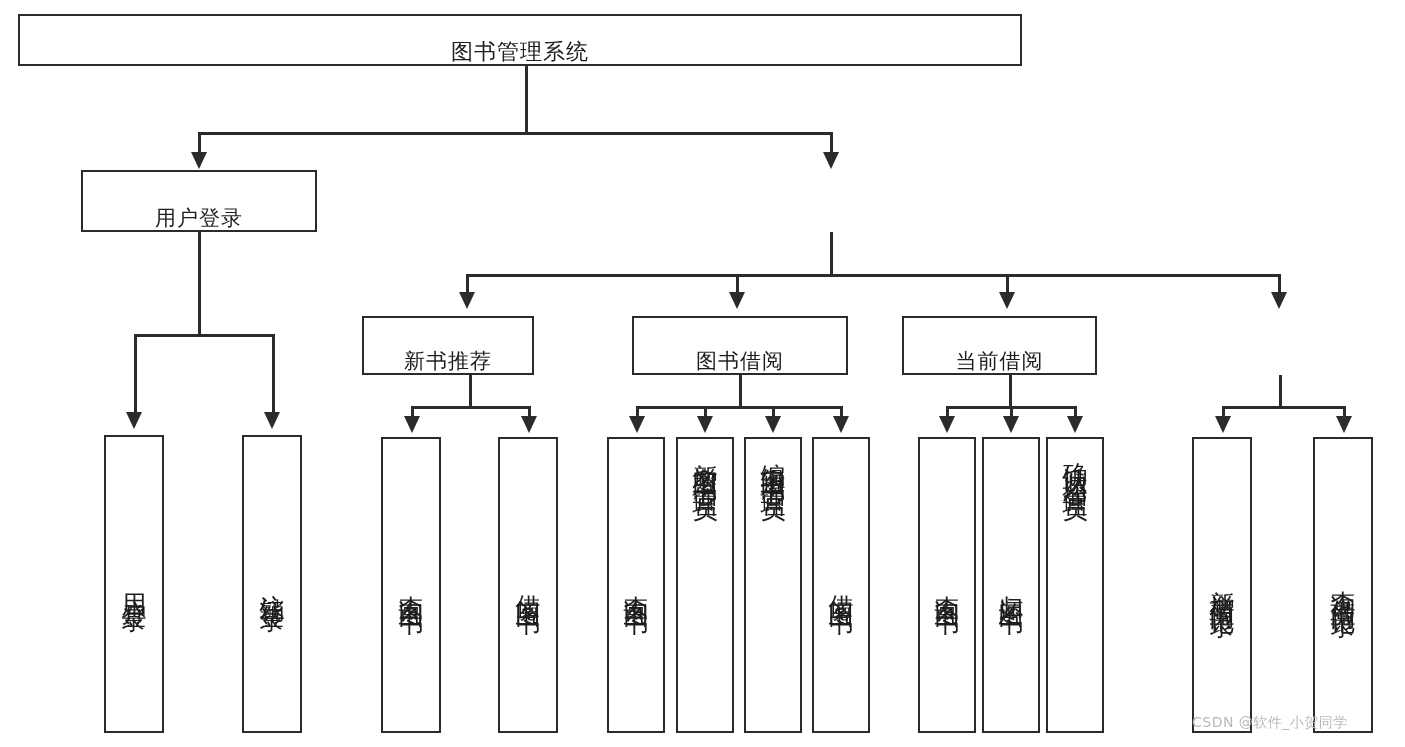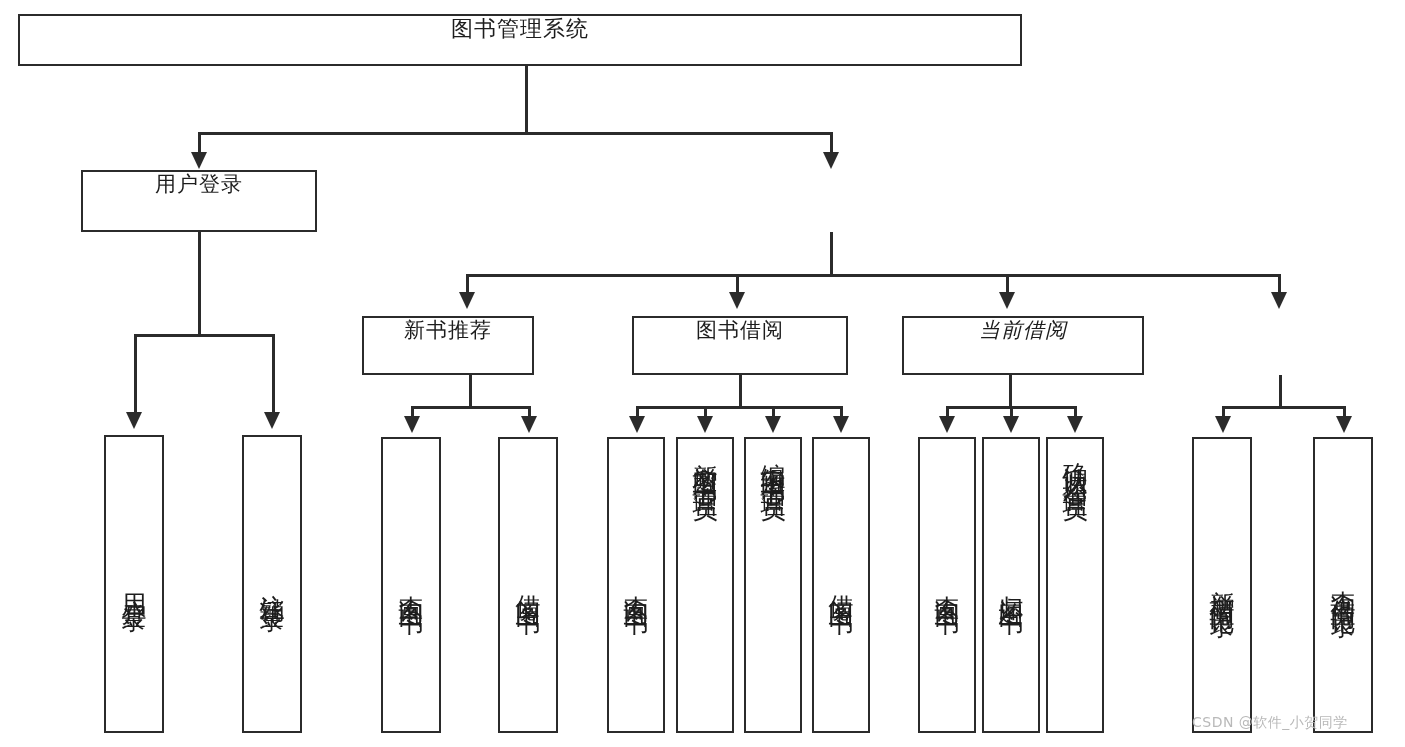--- a/index.html
+++ b/index.html
@@ -15,21 +15,21 @@
     background:#ffffff;
     overflow:hidden;
   }
   
   .node{
     position:absolute;
     box-sizing:border-box;
     background:#ffffff;
     border:2.5px solid #2b2b2b;
     display:flex;
-    align-items:flex-start;
+    align-items:flex-end;
     justify-content:center;
     text-align:center;
     line-height:1.15;
     color:#1d1d1d;
   }
   .node .lbl{
     display:block;
     white-space:pre-line;
   }
   .node.horiz .lbl{
@@ -115,21 +115,21 @@
   <div class="arrow" style="left:999px;top:292px;"></div>
   <div class="ln v" style="left:1278px;top:274px;height:22px;"></div>
   <div class="arrow" style="left:1271px;top:292px;"></div>
 
   <div class="node horiz" style="left:362px;top:316px;width:172px;height:59px;">
     <span class="lbl">新书推荐</span>
   </div>
   <div class="node horiz" style="left:632px;top:316px;width:216px;height:59px;">
     <span class="lbl">图书借阅</span>
   </div>
-  <div class="node horiz" style="left:902px;top:316px;width:242px;height:59px;font-style:italic;">
+  <div class="node horiz" style="left:902px;top:316px;width:195px;height:59px;">
     <span class="lbl">当前借阅</span>
   </div>
 
   <div class="ln v" style="left:469px;top:375px;height:33px;"></div>
   <div class="ln h" style="left:411px;top:406px;width:119px;"></div>
   <div class="ln v" style="left:411px;top:406px;height:14px;"></div>
   <div class="arrow" style="left:404px;top:416px;"></div>
   <div class="ln v" style="left:528px;top:406px;height:14px;"></div>
   <div class="arrow" style="left:521px;top:416px;"></div>
 

